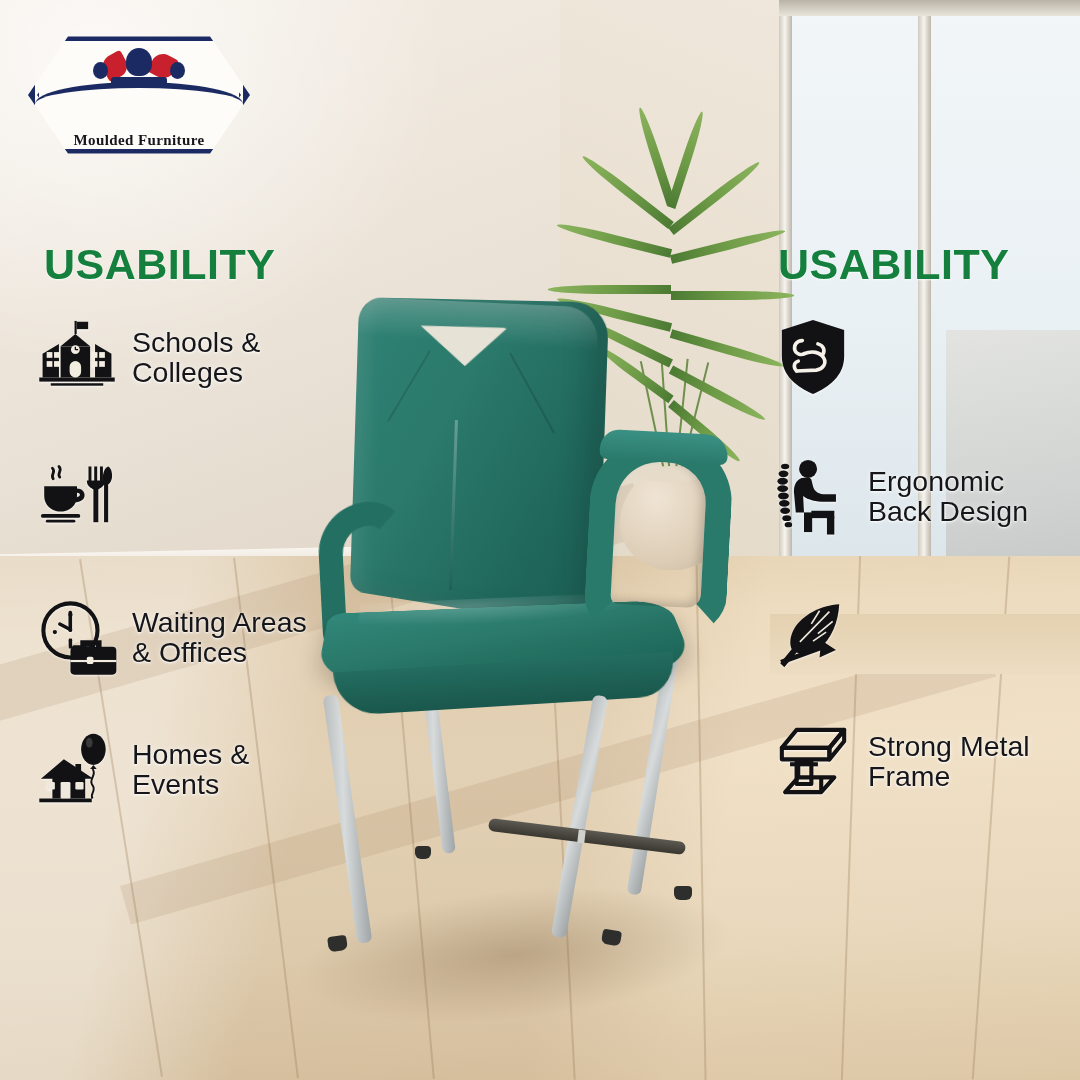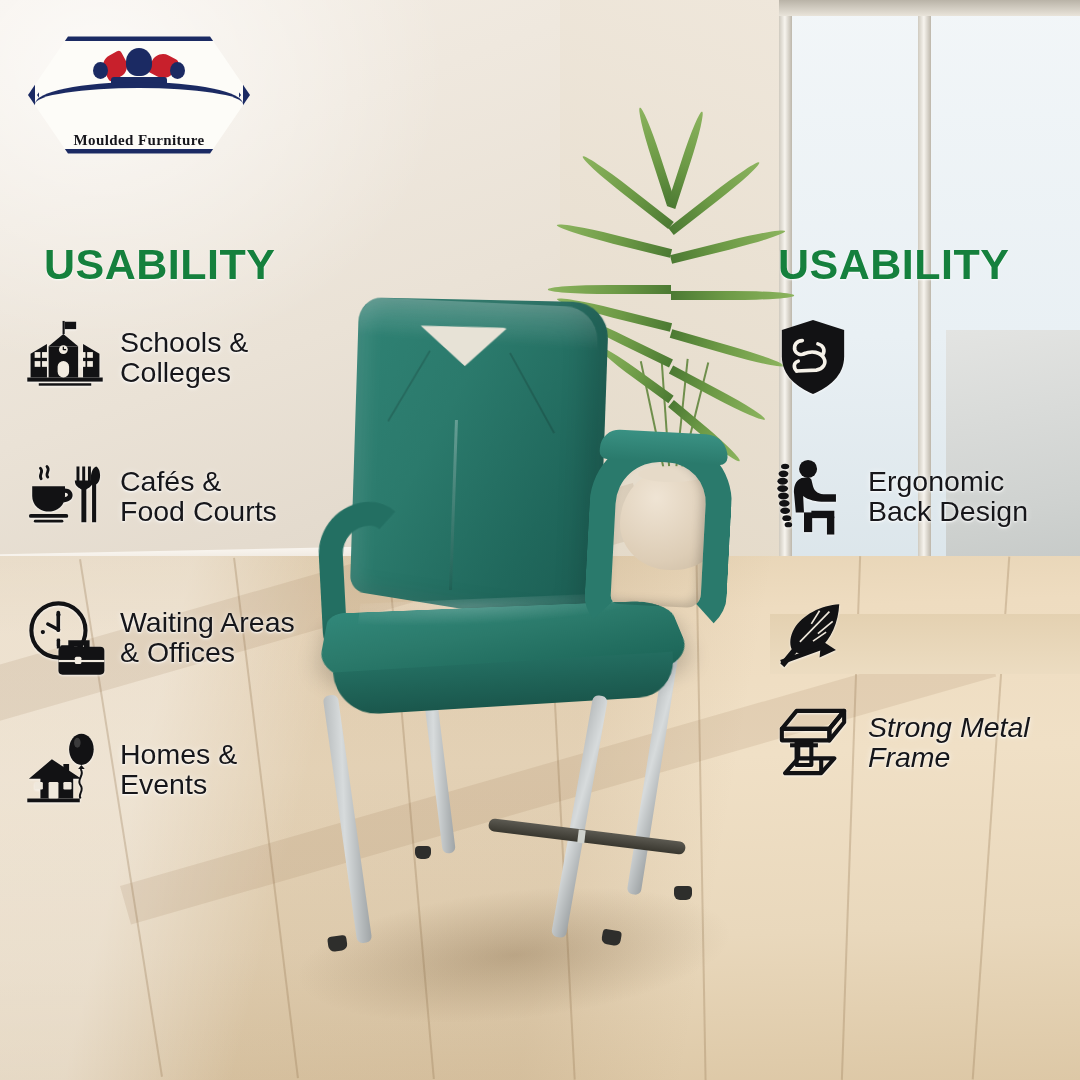--- a/index.html
+++ b/index.html
@@ -287,39 +287,39 @@
   .col-head {
     position:absolute; font-weight:bold; font-size:43px; letter-spacing:.5px;
     color:#15803d;
     text-shadow: 0 1px 2px rgba(255,255,255,.85);
   }
   .head-usability { left:44px;  top:240px; }
   .head-features  { left:778px; top:240px; }
 
   
   .frow { position:absolute; display:flex; align-items:center; }
-  .frow.left  { left:24px;  width:330px;align-items:center; }
+  .frow.left  { left:36px;  width:330px;align-items:center; }
   .frow.right { left:772px; width:300px; }
   .ficon { width:82px; height:82px; flex:0 0 82px; position:relative; }
   .ficon svg { width:100%; height:100%; display:block;
                filter: drop-shadow(0 1px 1px rgba(255,255,255,.7)); }
   .flabel {
     font-size:28.5px; line-height:1.07; color:#16161a; font-weight:normal;
     white-space:pre-line; margin-left:14px;
     text-shadow: 0 1px 2px rgba(255,255,255,.92), 0 0 6px rgba(255,255,255,.65);
   }
 
   .row-l1 { top:316px; }
   .row-l2 { top:455px; }
   .row-l3 { top:596px; }
   .row-l4 { top:728px; }
   .row-r1 { top:316px; }
   .row-r2 { top:455px; }
   .row-r3 { top:596px; }
-  .row-r4 { top:701px;font-style:italic; }
+  .row-r4 { top:720px; }
 </style>
 </head>
 <body>
 
 <div id="scene">
 
   <div class="wall-left"></div>
   <div class="wall-right-inner"></div>
   <div class="light-pool"></div>
   <div class="baseboard"></div>
@@ -468,22 +468,20 @@
           <rect x="6" y="72" width="48" height="4.6" rx="2.3"></rect>
           <rect x="12" y="79" width="36" height="3.4" rx="1.7"></rect>
           <rect x="64" y="14" width="3.6" height="18"></rect>
             <rect x="71" y="14" width="3.6" height="18"></rect>
             <rect x="78" y="14" width="3.6" height="18"></rect>
           <path d="M62 31 h22 c0 8 -6 9 -8 11 v40 h-6 V42 c-2 -2 -8 -3 -8 -11z"></path>
           <path d="M88 14 c6 3 6 16 2 20 l-2 2 v46 h-5 V36 c-3 -3 -2 -20 5 -22z"></path>
         </g>
       </svg>
     </div>
-    <div class="flabel">Cafés &amp;
-Food Courts</div>
   </div>
 
   <div class="frow left row-l3">
     <div class="ficon">
       <svg viewBox="0 0 100 100">
         <circle cx="42" cy="42" r="33" fill="none" stroke="#121214" stroke-width="5"></circle>
         <g fill="#121214">
           <rect x="39.6" y="18" width="4.4" height="26" rx="2"></rect>
           <rect x="25" y="40" width="19" height="4.2" rx="2" transform="rotate(28 44 42)"></rect>
           <circle cx="42" cy="23" r="2.6"></circle>

